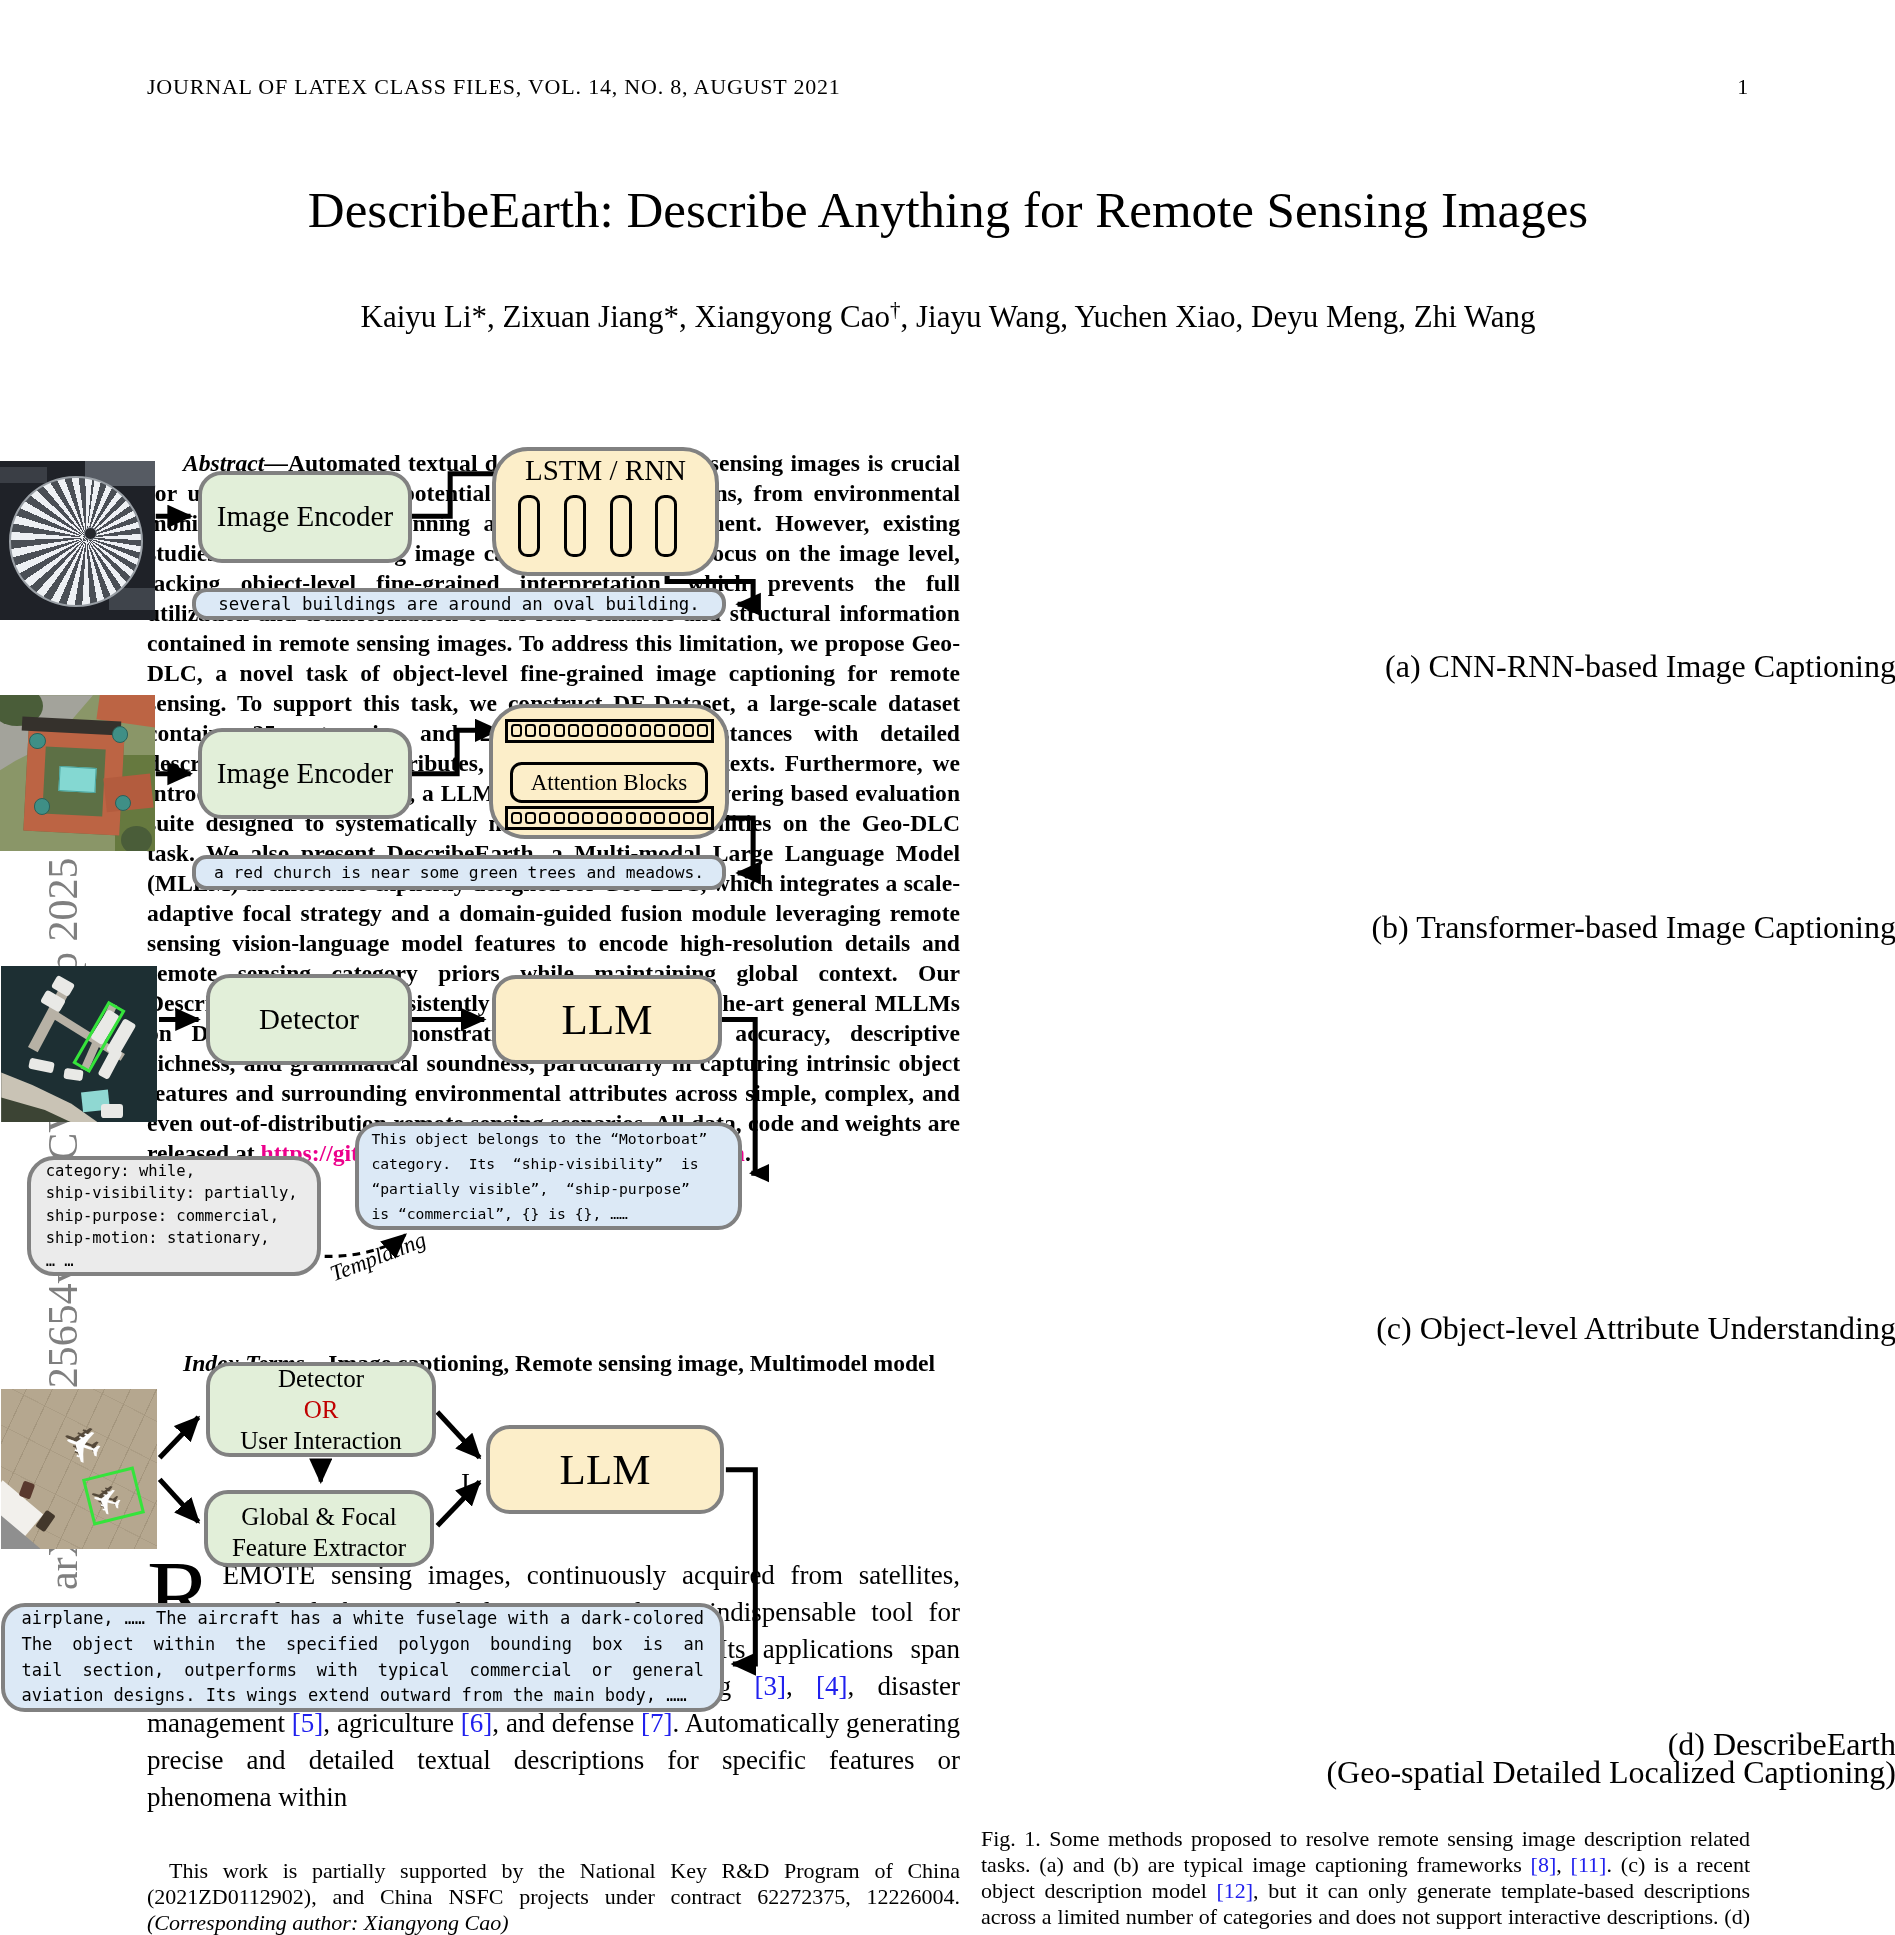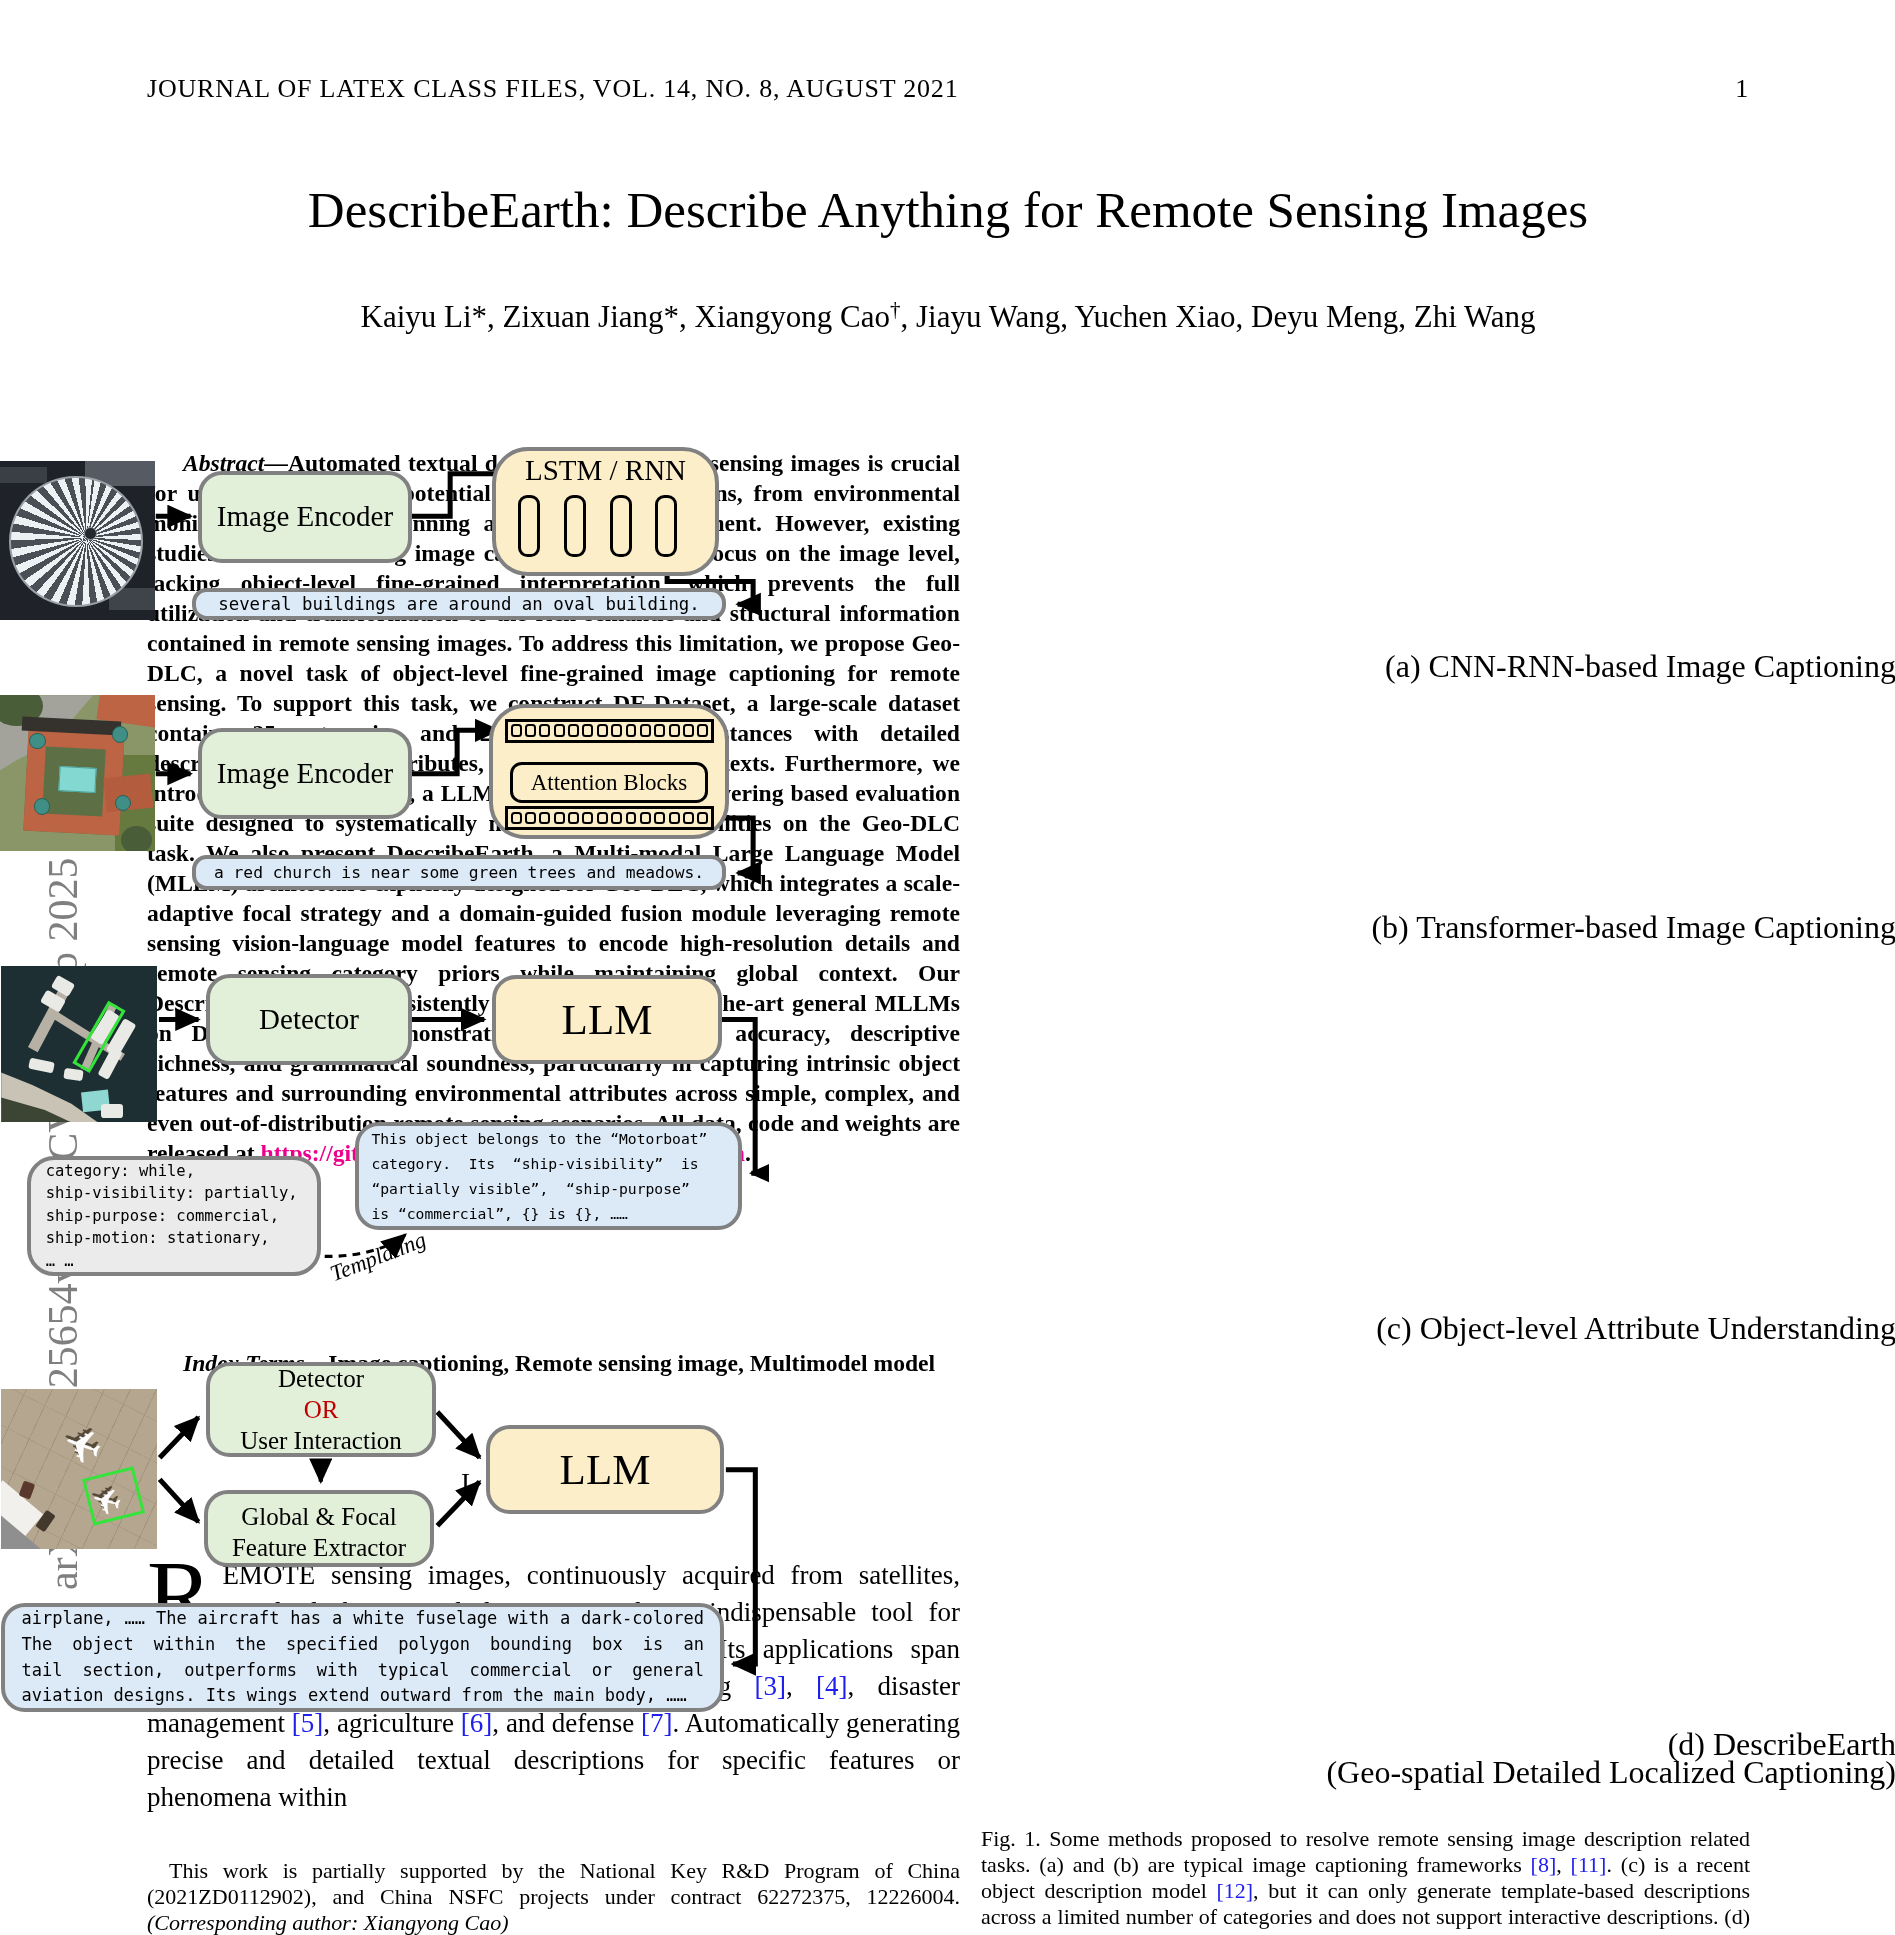--- a/index.html
+++ b/index.html
@@ -3,21 +3,21 @@
 <meta charset="utf-8">
 <style>
   * { margin:0; padding:0; box-sizing:border-box; }
   html,body { background:#ffffff; }
   .sheet { position:relative; width:1896px; height:2453px; background:#ffffff;
            font-family:"Liberation Serif", serif; color:#000; overflow:hidden; }
 
   
   .hdr { position:absolute; left:147px; right:147px; top:74px;
          display:flex; justify-content:space-between;
-         font-size:26px; letter-spacing:0.8px; }
+         font-size:22px; letter-spacing:0.8px; }
 
   
   .arxiv { position:absolute; left:18px; top:554px; height:1340px; width:89px;
            writing-mode:vertical-rl; transform:rotate(180deg);
            display:flex; align-items:center; justify-content:center;
            font-size:42px; color:#7f7f7f; white-space:pre; }
 
   
   .title { position:absolute; left:0; top:181px; width:100%; text-align:center;
            font-size:51px; }

